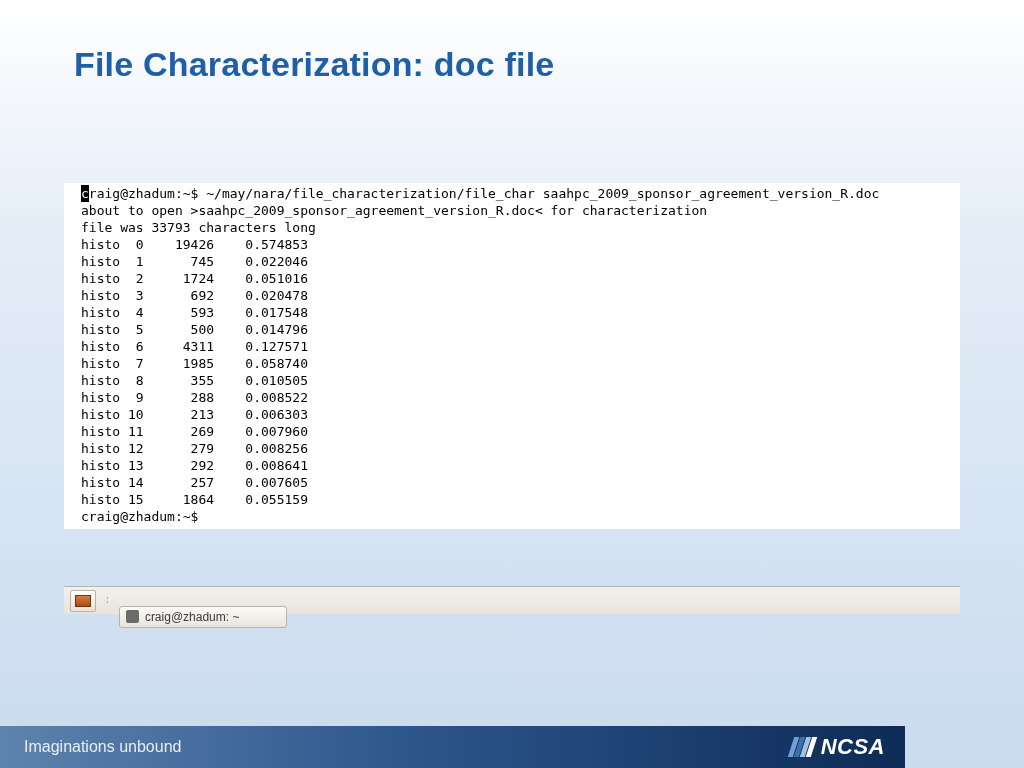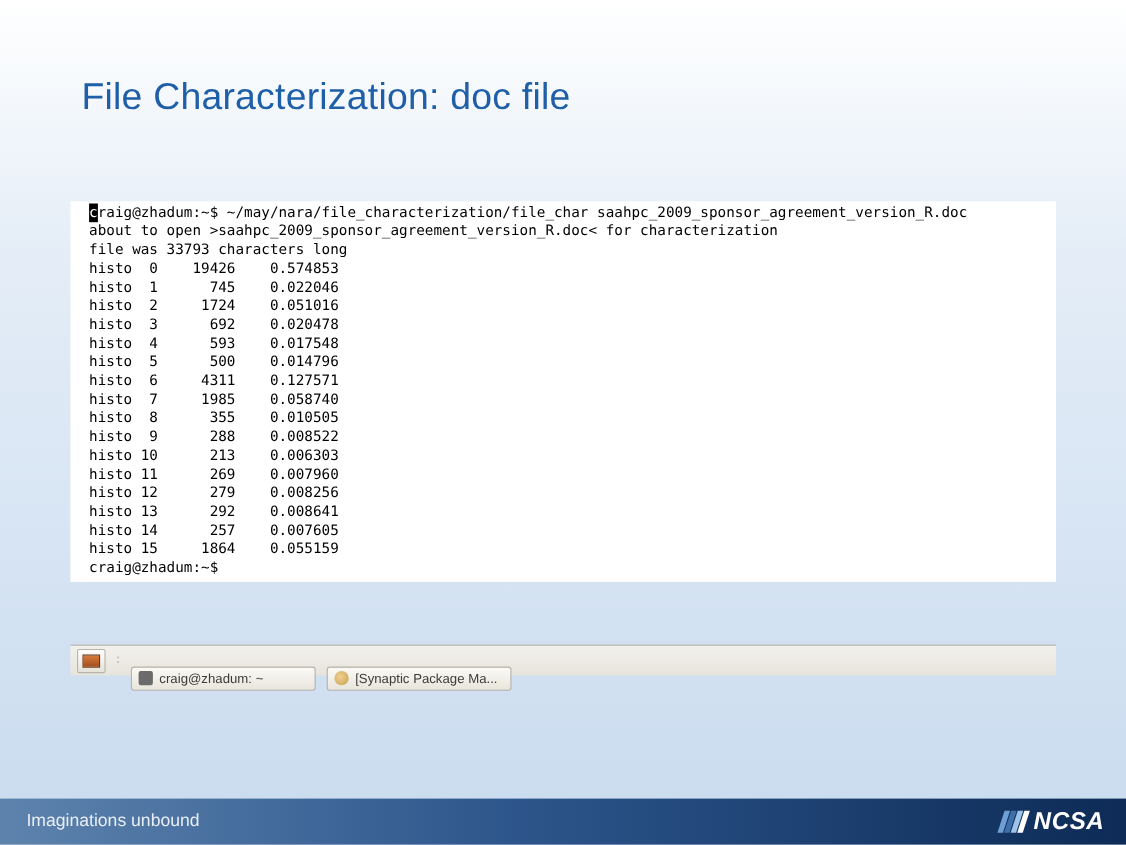--- a/index.html
+++ b/index.html
@@ -15,24 +15,23 @@
     height: 768px;
     background: linear-gradient(to bottom, #ffffff 0%, #e4edf7 30%, #c9dbef 100%);
     position: relative;
     box-sizing: border-box;
   }
   .title {
     position: absolute;
     top: 45px;
     left: 74px;
     font-size: 34px;
-    font-weight: normal;
+    font-weight: bold;
     color: #1f5fa8;
     letter-spacing: 0.2px;
-    margin-top: 24px;
   }
   .termwrap {
     position: absolute;
     top: 183px;
     left: 64px;
     width: 896px;
     background: #ffffff;
     box-sizing: border-box;
   }
   .term {
@@ -104,21 +103,21 @@
     display: inline-block;
   }
   .tb-icon.pkg {
     background: radial-gradient(circle at 40% 40%, #f0d090, #c4a04e);
     border-radius: 50%;
   }
   .footer {
     position: absolute;
     bottom: 0;
     left: 0;
-    width: 1024px;
+    width: 905px;
     height: 42px;
     background: linear-gradient(to right, #5d83ad 0%, #2d568c 45%, #0d2b56 100%);
     color: #e9eef5;
     display: flex;
     align-items: center;
     padding: 0 20px 0 24px;
     box-sizing: border-box;
     font-size: 16px;
     justify-content: space-between;
   }
@@ -179,24 +178,20 @@
 
   <div class="taskbar">
     <div class="tb-launcher">
       <div class="tb-launcher-inner"></div>
     </div>
     <span class="tb-sep">∶</span>
     <div class="tb-item">
       <span class="tb-icon"></span>
       <span>craig@zhadum: ~</span>
     </div>
-    <div class="tb-item">
-      <span class="tb-icon pkg"></span>
-      <span>[Synaptic Package Ma...</span>
-    </div>
   </div>
 
   <div class="footer">
     <span>Imaginations unbound</span>
     <span class="logo">
       <span class="logo-mark">
         <span></span>
           <span></span>
           <span></span>
           <span></span>

